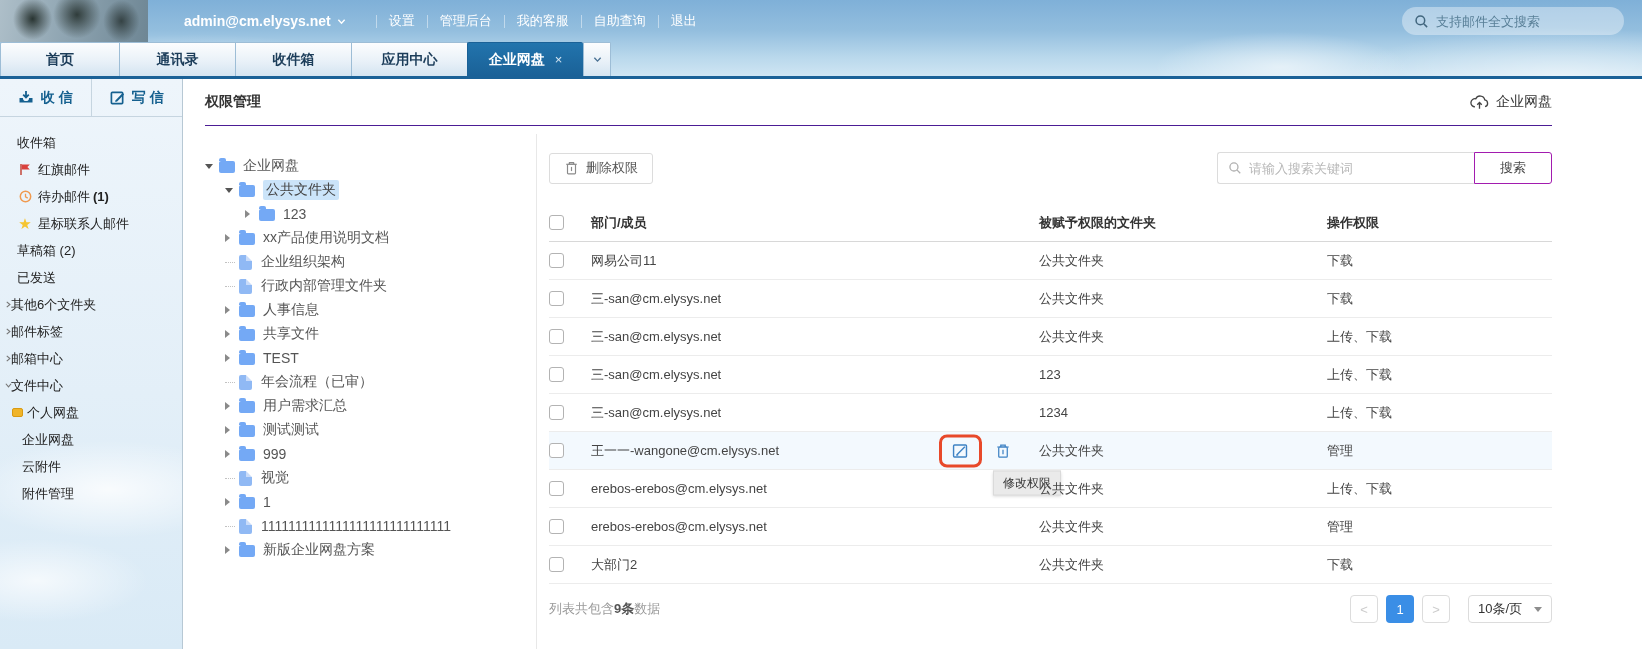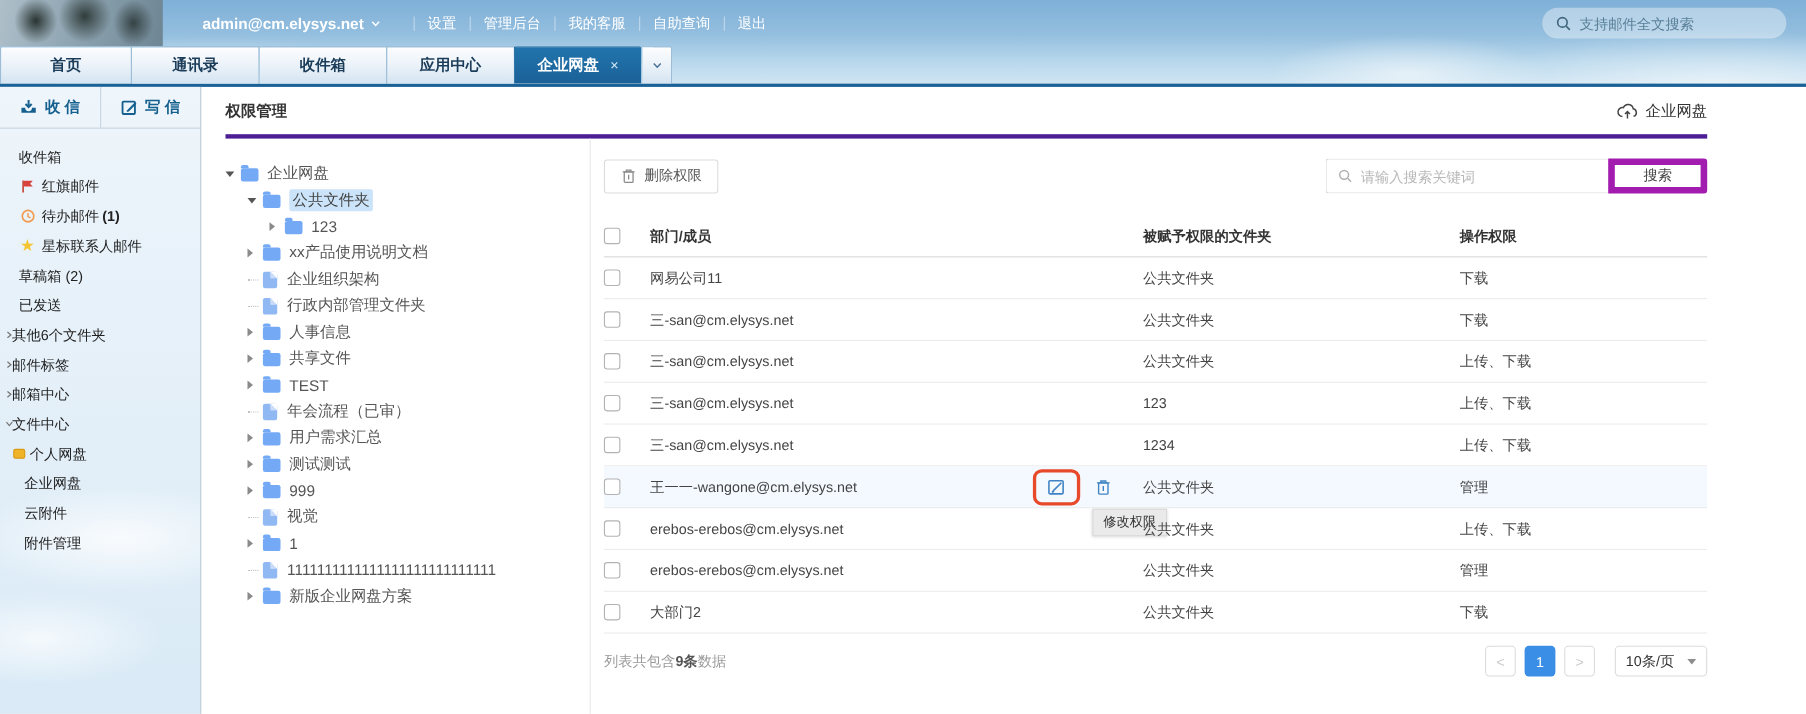--- a/index.html
+++ b/index.html
@@ -63,22 +63,22 @@
   .s-item.has-arrow { padding-left:11px; }
   .s-item.child { padding-left:22px; }
   .s-item.child.iconed { padding-left:12px; }
   .s-arrow { position:absolute; left:5px; top:10px; width:7px; height:7px; }
   .glyph-star { color:#f5c531; font-size:15px; line-height:1; }
   .badge { font-weight:bold; margin-left:3px; }
   .disk-ic { width:11px; height:9px; background:#f0b429; border-radius:2px; border:1px solid #d99a12; margin-right:4px; }
 
   
   .content { flex:1; display:flex; flex-direction:column; background:#fff; }
-  .content-header { height:47px; margin:0 90px 0 22px; display:flex; align-items:center; justify-content:space-between;
-    border-bottom:4px solid #4c1d95; }
+  .content-header { height:47px; margin:0 90px 8px 22px; display:flex; align-items:center; justify-content:space-between;
+    border-bottom:1px solid #4c1d95; }
   .page-title { font-size:14px; font-weight:bold; color:#333; }
   .disk-link { display:flex; align-items:center; gap:6px; font-size:14px; color:#333; cursor:pointer; }
   .content-body { flex:1; display:flex; }
 
   
   .tree-pane { width:354px; flex:0 0 354px; border-right:1px solid #e8e8e8; padding-top:20px; }
   .tree-row { height:24px; display:flex; align-items:center; font-size:14px; color:#555; cursor:pointer; }
   .tree-row.lvl0 { padding-left:22px; }
   .tree-row.lvl1 { padding-left:42px; }
   .tree-row.lvl2 { padding-left:62px; }
@@ -97,21 +97,21 @@
   
   .table-pane { flex:1; padding:18px 90px 0 12px; display:flex; flex-direction:column; }
   .tb-toolbar { display:flex; justify-content:space-between; align-items:center; }
   .btn-del { display:flex; align-items:center; gap:7px; height:31px; padding:0 14px; background:#fff;
     border:1px solid #dcdcdc; border-radius:3px; font-size:13px; color:#555; cursor:pointer; font-family:inherit; }
   .searchgrp { display:flex; }
   .searchbox { display:flex; align-items:center; gap:7px; width:257px; height:32px; border:1px solid #dcdcdc;
     border-right:0; border-radius:3px 0 0 3px; padding:0 10px; }
   .searchbox input { border:0; outline:0; font-size:13px; color:#333; width:200px; font-family:inherit; }
   .searchbox input::placeholder { color:#b8b8b8; }
-  .btn-search { width:90px; height:32px; background:#fff; border:6px solid #a21caf; border-radius:0 3px 3px 0;
+  .btn-search { width:78px; height:32px; background:#fff; border:1px solid #a21caf; border-radius:0 3px 3px 0;
     font-size:13px; color:#444; cursor:pointer; font-family:inherit; }
 
   .grid { display:grid; grid-template-columns:42px 448px 288px 1fr; align-items:center; }
   .thead { margin-top:20px; height:38px; border-bottom:1px solid #d8d8d8; font-size:13px; font-weight:bold; color:#333; }
   .trow { height:38px; border-bottom:1px solid #ececec; font-size:13px; color:#444; position:relative; }
   .trow.hovered { background:#f3f9fe; }
   .cbx { width:15px; height:15px; border:1px solid #b3b3b3; border-radius:3px; background:#fff; cursor:pointer; }
   .cell { white-space:nowrap; }
   .member-cell { position:relative; padding-right:60px; }
 

